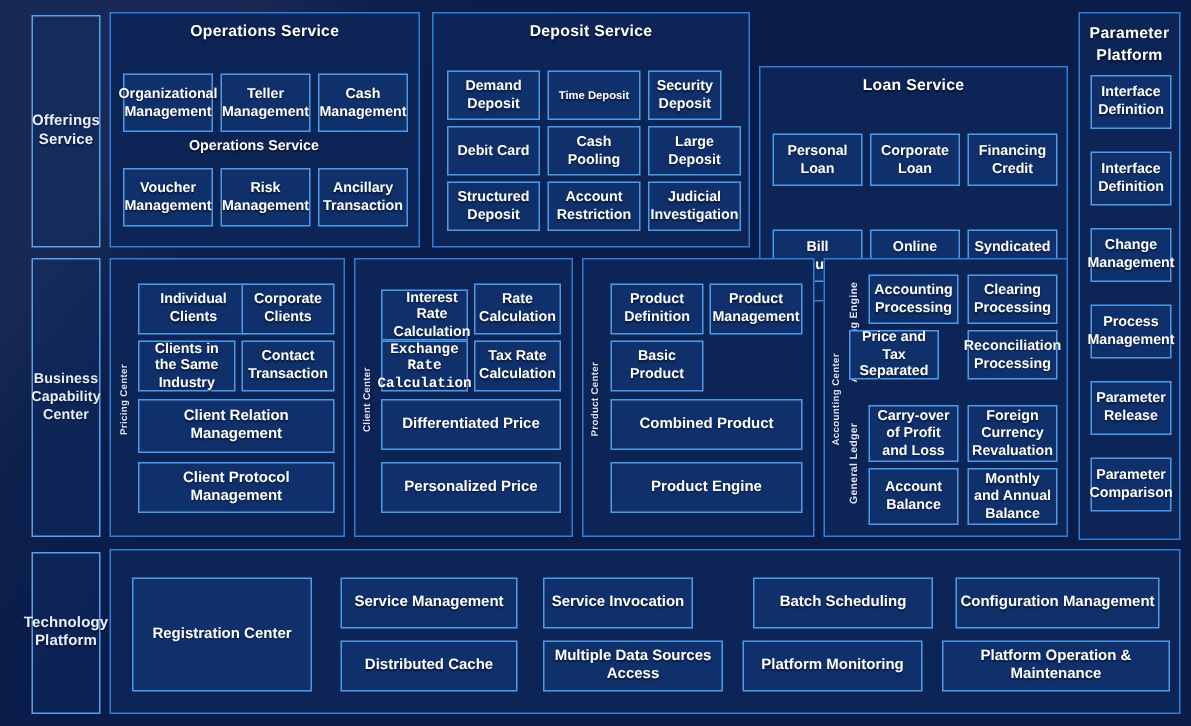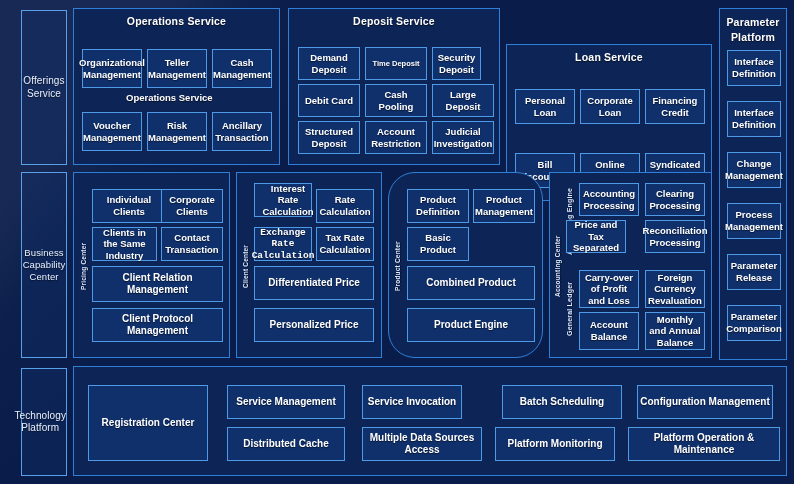--- a/index.html
+++ b/index.html
@@ -17,24 +17,24 @@
         rgba(255,255,255,0.055) 0%,
         rgba(255,255,255,0.055) 14%,
         rgba(255,255,255,0.012) 22%,
         rgba(255,255,255,0.0) 34%),
       #0a1d4a;
   }
   .railbox {
     position: absolute;
     border: 1px solid #5aa0e8;
     background: rgba(18,50,110,0.35);
-    display: flex; align-items: center; justify-content: flex-end;
+    display: flex; align-items: center; justify-content: center;
     text-align: center;
     color: #e8f1ff;
-    font-weight: normal;
+    font-weight: bold;
     font-size: 10px;
     line-height: 1.25;
     letter-spacing: .1px;
     text-shadow: 0 1px 1px rgba(0,0,0,.55);
   }
   .group {
     position: absolute;
     border: 1px solid #2f7fd8;
     background: #0d2456;
   }
@@ -147,29 +147,29 @@
     <div class="cell" style="left:18px; top:16px; width:74px; height:34px;">Individual Clients</div>
     <div class="cell" style="left:87px; top:16px; width:62px; height:34px;">Corporate Clients</div>
     <div class="cell" style="left:18px; top:54px; width:65px; height:34px;">Clients in the Same Industry</div>
     <div class="cell" style="left:87px; top:54px; width:62px; height:34px;">Contact Transaction</div>
     <div class="cell wide" style="left:18px; top:93px; width:131px; height:36px;">Client Relation Management</div>
     <div class="cell wide" style="left:18px; top:135px; width:131px; height:34px;">Client Protocol Management</div>
   </div>
 
   <div class="group" style="left:236px; top:172px; width:146px; height:186px;">
     <div class="vlabel" style="left:2px; top:0; width:12px; height:186px;">Client Center</div>
-    <div class="cell" style="left:17px; top:10px; width:58px; height:34px;padding-left:12px;">Interest Rate Calculation</div>
+    <div class="cell" style="left:17px; top:20px; width:58px; height:34px;padding-left:12px;">Interest Rate Calculation</div>
     <div class="cell" style="left:79px; top:16px; width:58px; height:34px;">Rate Calculation</div>
     <div class="cell" style="left:17px; top:54px; width:58px; height:34px;font-family:Liberation Mono, monospace;">Exchange Rate Calculation</div>
     <div class="cell" style="left:79px; top:54px; width:58px; height:34px;">Tax Rate Calculation</div>
     <div class="cell wide" style="left:17px; top:93px; width:120px; height:34px;">Differentiated Price</div>
     <div class="cell wide" style="left:17px; top:135px; width:120px; height:34px;">Personalized Price</div>
   </div>
 
-  <div class="group" style="left:388px; top:172px; width:155px; height:186px;border-radius:27px;">
+  <div class="group" style="left:388px; top:172px; width:155px; height:186px;">
     <div class="vlabel" style="left:2px; top:0; width:12px; height:186px;">Product Center</div>
     <div class="cell" style="left:18px; top:16px; width:62px; height:34px;">Product Definition</div>
     <div class="cell" style="left:84px; top:16px; width:62px; height:34px;">Product Management</div>
     <div class="cell" style="left:18px; top:54px; width:62px; height:34px;">Basic Product</div>
     <div class="cell wide" style="left:18px; top:93px; width:128px; height:34px;">Combined Product</div>
     <div class="cell wide" style="left:18px; top:135px; width:128px; height:34px;">Product Engine</div>
   </div>
 
   <div class="group" style="left:549px; top:172px; width:163px; height:186px;">
     <div class="vlabel" style="left:2px; top:0; width:11px; height:186px;">Accounting Center</div>

